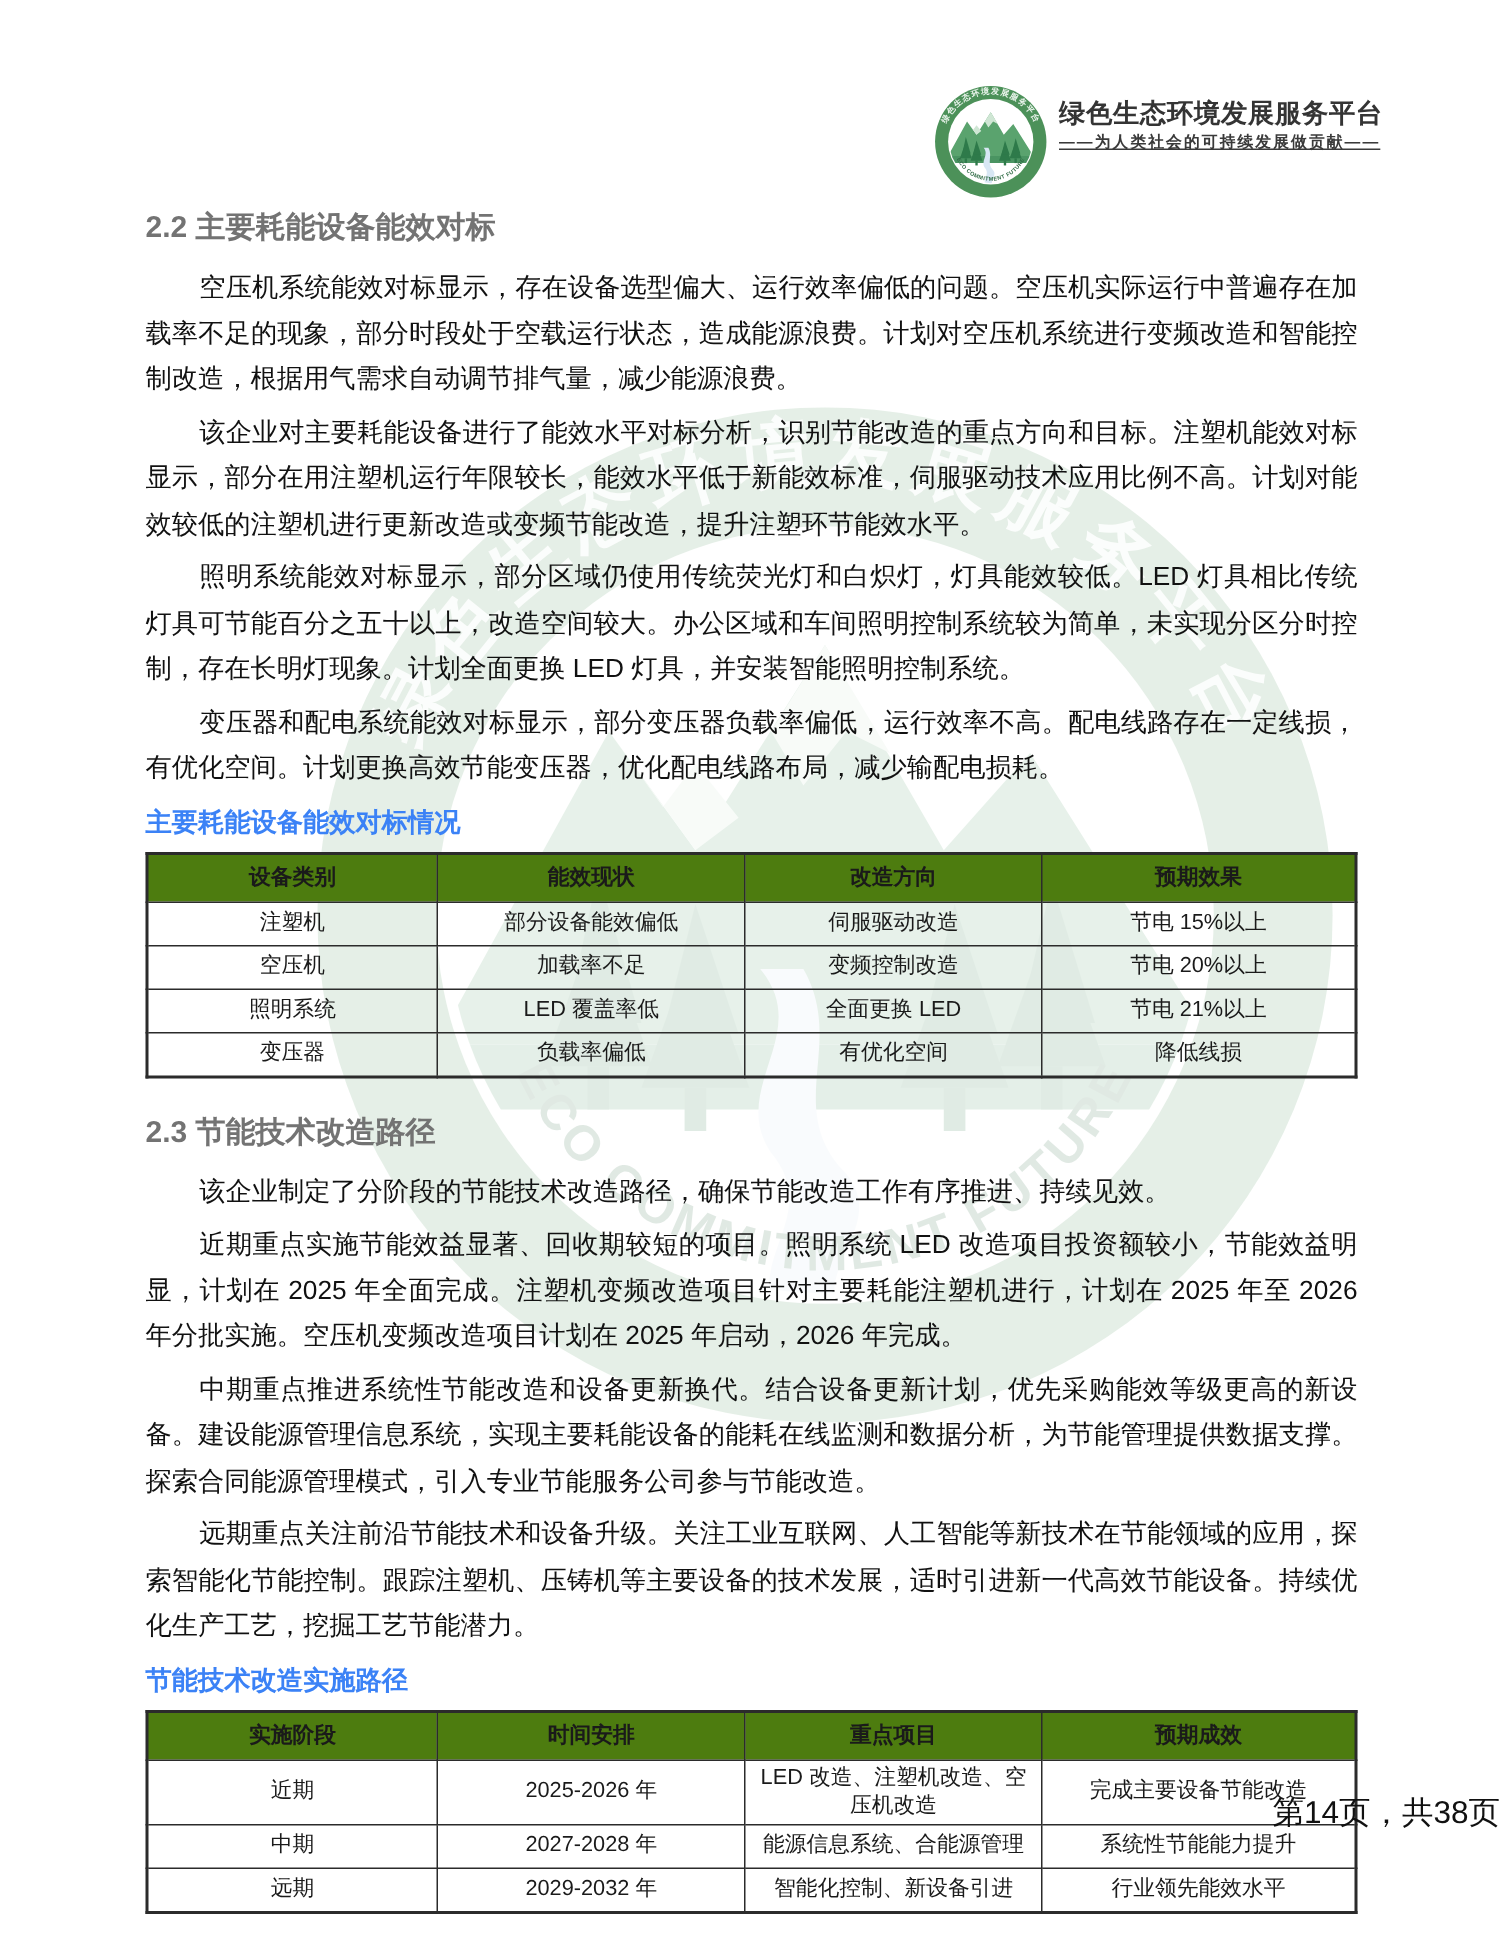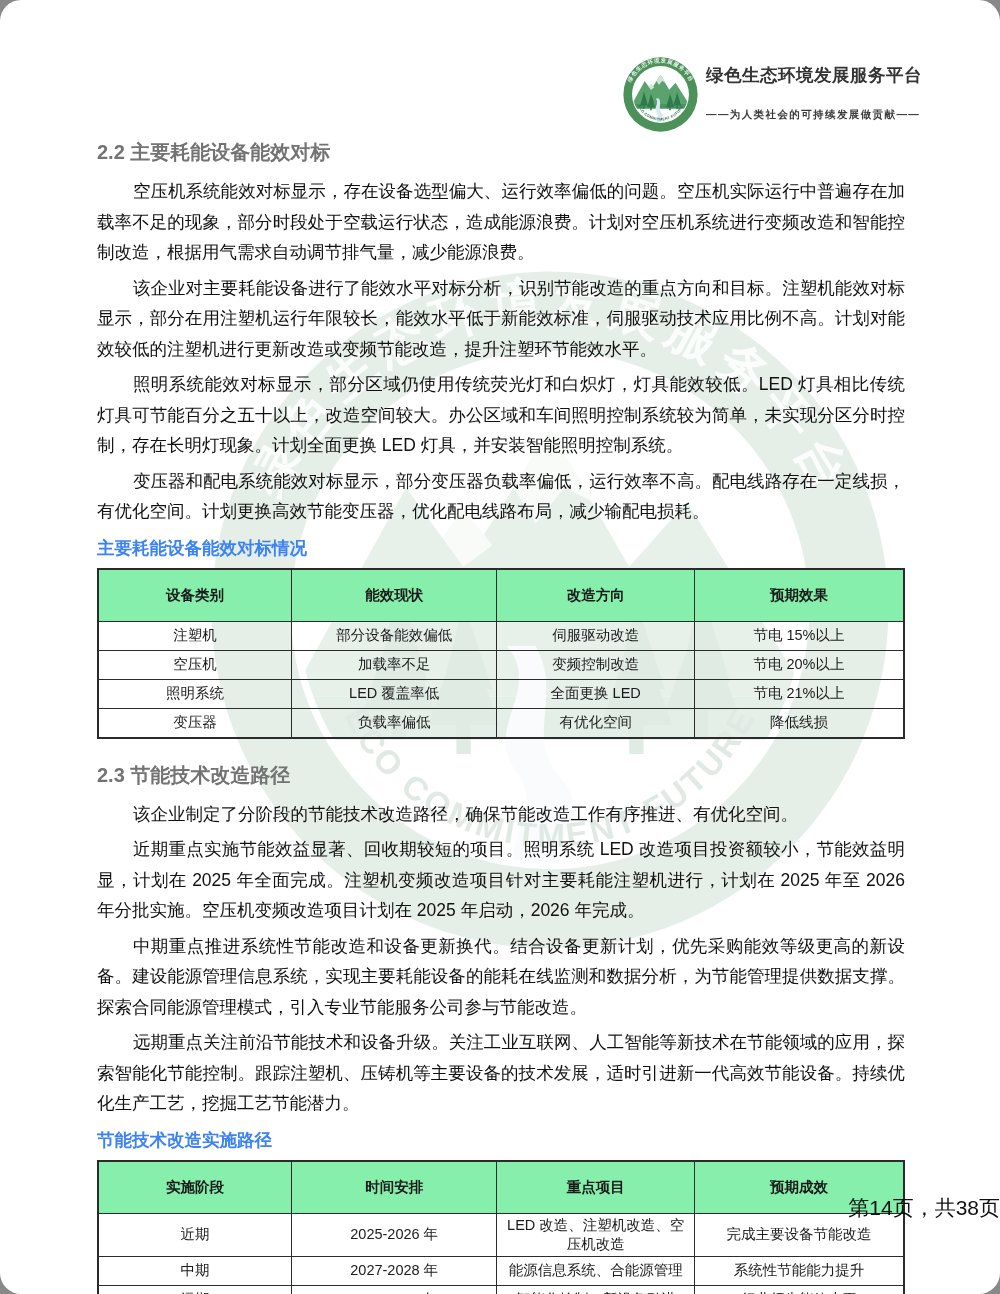--- a/index.html
+++ b/index.html
@@ -4,37 +4,36 @@
 <style>
   html,body{margin:0;padding:0;background:#888;}
   .page{
     position:relative;
     width:1000px;height:1294px;
     margin:0 auto;
     background:#ffffff;
     overflow:hidden;
     font-family:"Liberation Sans","DejaVu Sans",sans-serif;
     color:#1a1a1a;
-    border-radius:21px;
   }
   
   .watermark{
     position:absolute;left:190px;top:250px;width:720px;height:720px;
     opacity:0.14;pointer-events:none;z-index:0;
   }
   
   .header{position:relative;height:138px;z-index:2;}
   .logo-box{position:absolute;left:621px;top:55px;width:79px;height:79px;}
   .brand-text{position:absolute;left:706px;top:63px;width:202px;text-align:center;}
   .brand-title{
     font-size:17.5px;font-weight:800;color:#343434;letter-spacing:0.5px;white-space:nowrap;
   }
   .brand-tagline{
-    margin-top:21px;font-size:10.5px;font-weight:700;color:#3a3a3a;
-    letter-spacing:1.4px;white-space:nowrap;
+    margin-top:1px;font-size:10.5px;font-weight:700;color:#3a3a3a;
+    letter-spacing:1.4px;white-space:nowrap;text-decoration:underline;
   }
   
   .content{position:relative;z-index:1;padding:0 95px 0 97px;}
   h2.sec{
     font-size:20px;line-height:24px;font-weight:800;color:#737373;
     margin:2px 0 12px 0;
   }
   h2.sec2{margin-top:24px;}
   p.body{
     font-size:17.5px;line-height:30.5px;margin:0 0 5px 0;
@@ -45,21 +44,21 @@
   }
   table.doc{
     width:100%;border-collapse:collapse;table-layout:fixed;
     border:2px solid #2b2b2b;margin:0 0 6px 0;
     background:transparent;
   }
   table.doc th,table.doc td{
     border:1px solid #2b2b2b;text-align:center;vertical-align:middle;
     font-size:14.5px;line-height:19px;padding:2px 4px;
   }
-  table.doc th{background:#86efac;font-weight:700;padding:16px 6px;}
+  table.doc th{background:#4d7c0f;font-weight:700;padding:6px 6px;}
   table.doc td{height:24px;}
   col.c1{width:24%;}col.c2{width:25.5%;}col.c3{width:24.5%;}col.c4{width:26%;}
   
   .footer{
     position:absolute;left:0;right:0;bottom:72px;text-align:right;
     font-size:21px;color:#111;z-index:1;
   }
   .defs{position:absolute;width:0;height:0;overflow:hidden;}
 </style>
 </head>
@@ -172,21 +171,21 @@
         <tr>
           <td>变压器</td>
           <td>负载率偏低</td>
           <td>有优化空间</td>
           <td>降低线损</td>
         </tr>
       </tbody>
     </table>
 
     <h2 class="sec sec2">2.3 节能技术改造路径</h2>
-    <p class="body">该企业制定了分阶段的节能技术改造路径，确保节能改造工作有序推进、有优化空间。</p>
+    <p class="body">该企业制定了分阶段的节能技术改造路径，确保节能改造工作有序推进、持续见效。</p>
     <p class="body">近期重点实施节能效益显著、回收期较短的项目。照明系统 LED 改造项目投资额较小，节能效益明显，计划在 2025 年全面完成。注塑机变频改造项目针对主要耗能注塑机进行，计划在 2025 年至 2026 年分批实施。空压机变频改造项目计划在 2025 年启动，2026 年完成。</p>
     <p class="body">中期重点推进系统性节能改造和设备更新换代。结合设备更新计划，优先采购能效等级更高的新设备。建设能源管理信息系统，实现主要耗能设备的能耗在线监测和数据分析，为节能管理提供数据支撑。探索合同能源管理模式，引入专业节能服务公司参与节能改造。</p>
     <p class="body">远期重点关注前沿节能技术和设备升级。关注工业互联网、人工智能等新技术在节能领域的应用，探索智能化节能控制。跟踪注塑机、压铸机等主要设备的技术发展，适时引进新一代高效节能设备。持续优化生产工艺，挖掘工艺节能潜力。</p>
 
     <div class="tbl-caption">节能技术改造实施路径</div>
     <table class="doc">
       <colgroup>
           <col class="c1">
           <col class="c2">
           <col class="c3">

